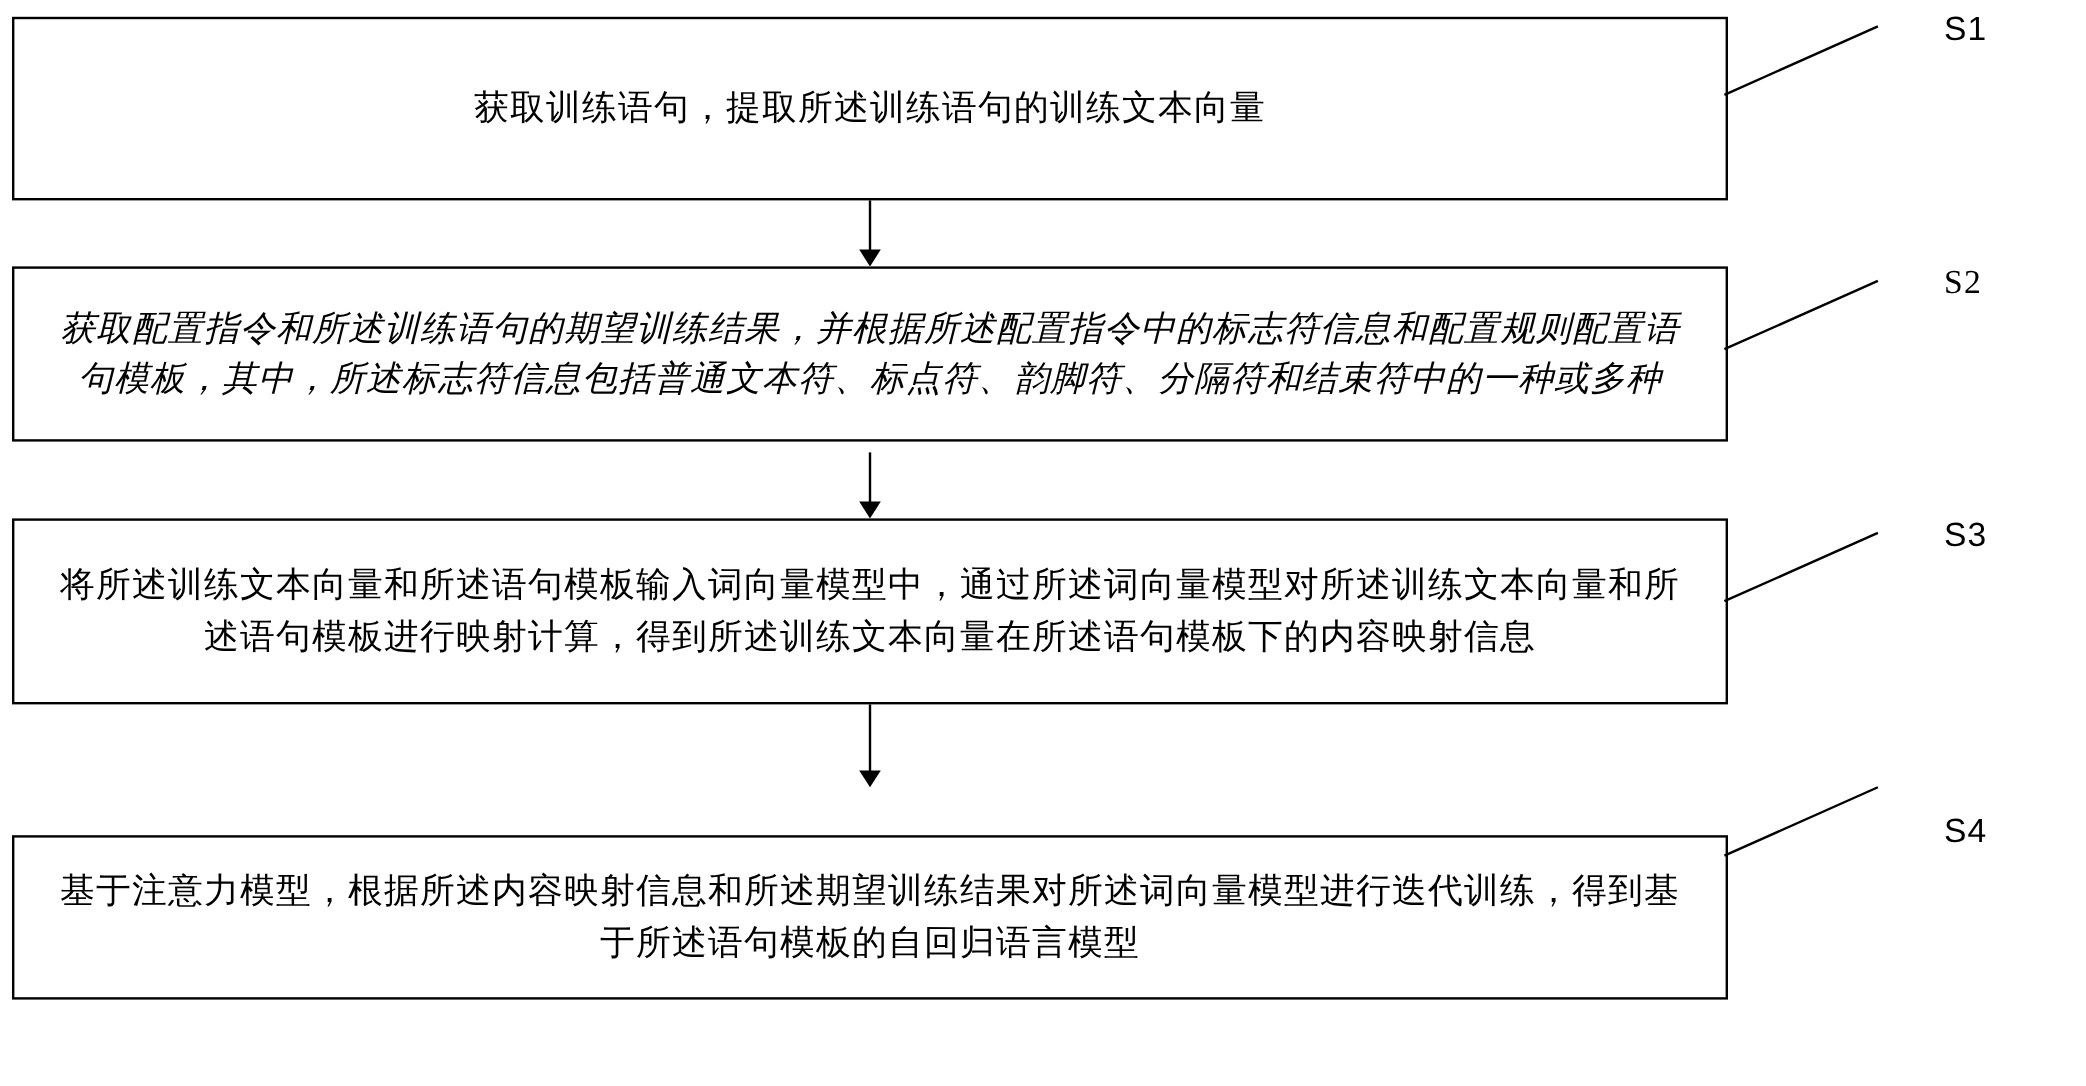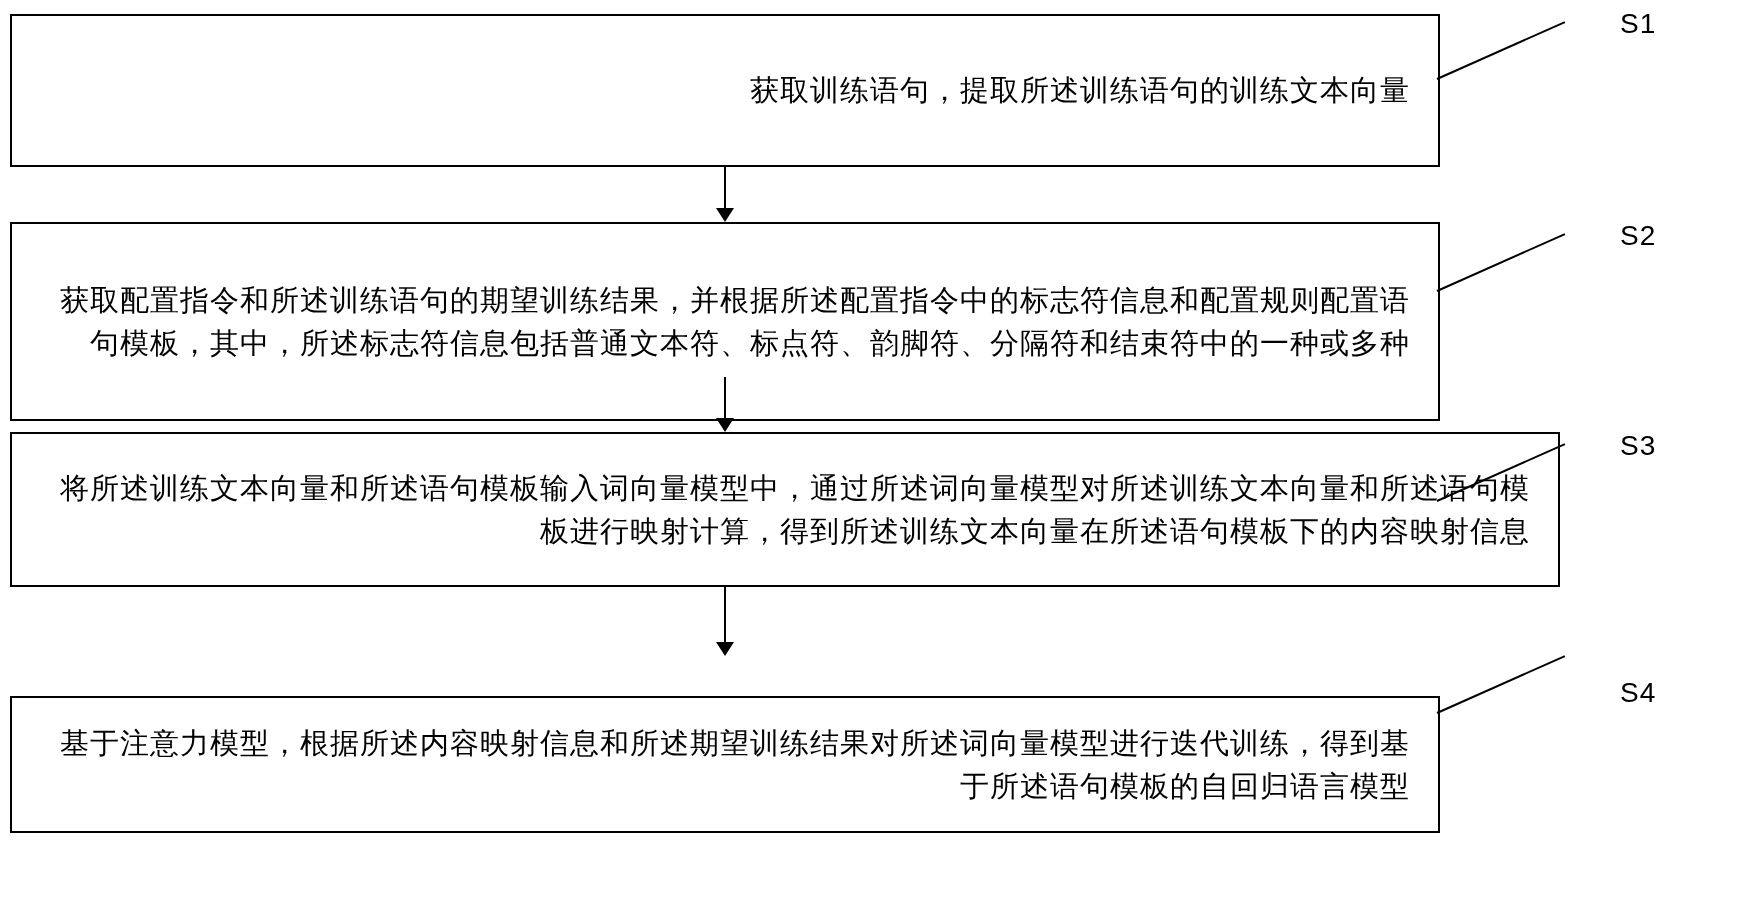--- a/index.html
+++ b/index.html
@@ -18,21 +18,21 @@
     overflow: hidden;
   }
   .step-box {
     position: absolute;
     box-sizing: border-box;
     border: 2px solid #000000;
     background: #ffffff;
     display: flex;
     align-items: center;
     justify-content: center;
-    text-align: right;
+    text-align: center;
     color: #000000;
     font-size: 29px;
     line-height: 1.45;
     letter-spacing: 1px;
     padding: 6px 28px;
   }
   .step-box .txt {
     display: block;
     width: 100%;
   }
@@ -69,30 +69,30 @@
 
   <div class="step-box" style="left:10px; top:14px; width:1430px; height:153px;">
     <span class="txt">获取训练语句，提取所述训练语句的训练文本向量</span>
   </div>
   <div class="leader" style="left:1437px; top:78px; width:140px; transform: rotate(-24deg);"></div>
   <div class="step-label" style="left:1620px; top:8px;">S1</div>
 
   <div class="arrow-line" style="left:724px; top:167px; height:44px;"></div>
   <div class="arrow-head" style="left:716px; top:208px;"></div>
 
-  <div class="step-box" style="left:10px; top:222px; width:1430px; height:199px;">
+  <div class="step-box" style="left:10px; top:222px; width:1430px; height:146px;font-style:italic;">
     <span class="txt">获取配置指令和所述训练语句的期望训练结果，并根据所述配置指令中的标志符信息和配置规则配置语句模板，其中，所述标志符信息包括普通文本符、标点符、韵脚符、分隔符和结束符中的一种或多种</span>
   </div>
   <div class="leader" style="left:1437px; top:290px; width:140px; transform: rotate(-24deg);"></div>
-  <div class="step-label" style="left:1620px; top:220px;">S2</div>
+  <div class="step-label" style="left:1620px; top:220px;font-family:Liberation Serif, serif;">S2</div>
 
   <div class="arrow-line" style="left:724px; top:377px; height:44px;"></div>
   <div class="arrow-head" style="left:716px; top:418px;"></div>
 
-  <div class="step-box" style="left:10px; top:432px; width:1550px; height:155px;">
+  <div class="step-box" style="left:10px; top:432px; width:1430px; height:155px;">
     <span class="txt">将所述训练文本向量和所述语句模板输入词向量模型中，通过所述词向量模型对所述训练文本向量和所述语句模板进行映射计算，得到所述训练文本向量在所述语句模板下的内容映射信息</span>
   </div>
   <div class="leader" style="left:1437px; top:500px; width:140px; transform: rotate(-24deg);"></div>
   <div class="step-label" style="left:1620px; top:430px;">S3</div>
 
   <div class="arrow-line" style="left:724px; top:587px; height:58px;"></div>
   <div class="arrow-head" style="left:716px; top:642px;"></div>
 
   <div class="step-box" style="left:10px; top:656px; width:1430px; height:137px;margin-top:40px;">
     <span class="txt">基于注意力模型，根据所述内容映射信息和所述期望训练结果对所述词向量模型进行迭代训练，得到基于所述语句模板的自回归语言模型</span>

